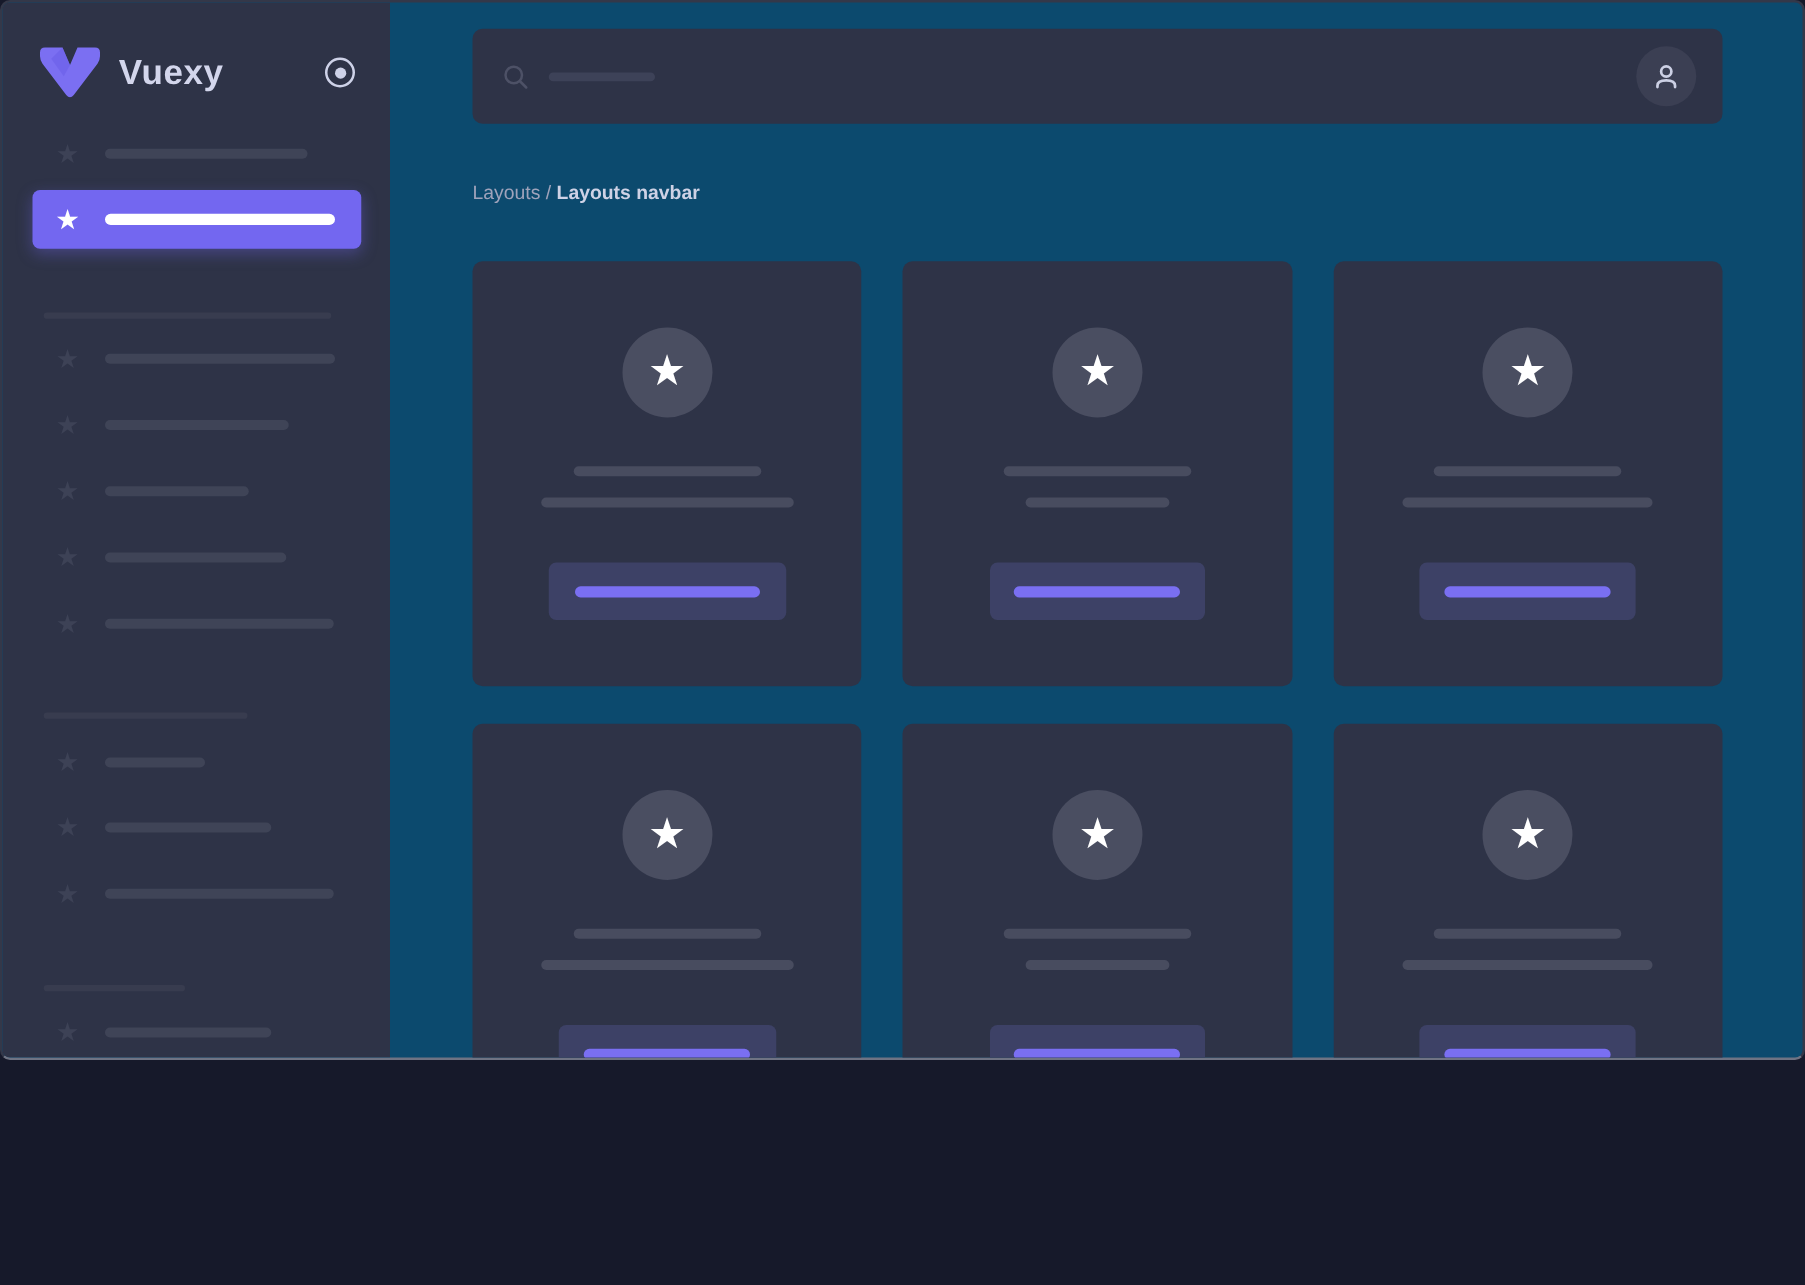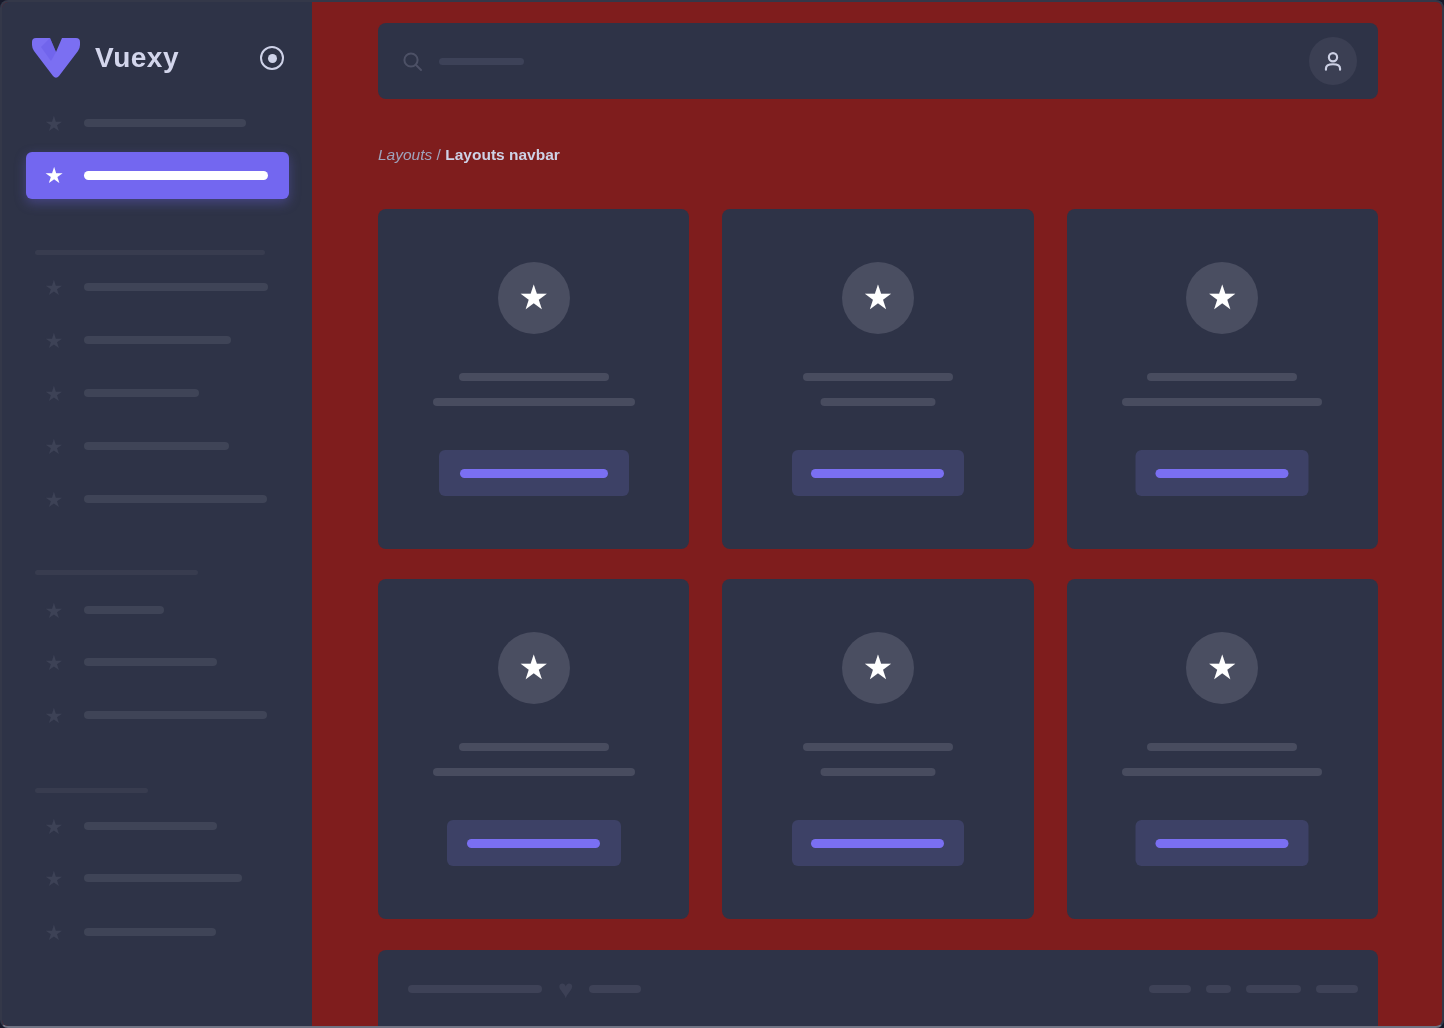--- a/index.html
+++ b/index.html
@@ -1,17 +1,17 @@
 <!DOCTYPE html>
 <html><head>
 <meta charset="utf-8">
 <style>
   html,body{margin:0;padding:0;background:#16192a;font-family:"Liberation Sans",sans-serif;}
-  .frame{position:relative;width:1444px;height:1028px;box-sizing:border-box;
-         background:#7f1d1d;border:2px solid #343849;border-bottom-color:#6f7383;
+  .frame{position:relative;width:1444px;height:848px;box-sizing:border-box;
+         background:#0c4a6e;border:2px solid #343849;border-bottom-color:#6f7383;
          border-radius:8px;overflow:hidden;}
 
   
   .sidebar{position:absolute;left:0;top:0;width:310px;height:100%;background:#2e3347;}
   .sidebar-header{display:flex;align-items:center;padding:34px 28px 0 28px;}
   .brand{font-size:28px;font-weight:700;color:#d3d6ec;margin-left:13px;letter-spacing:.5px;}
   .pin{margin-left:auto;width:24px;height:24px;border:2.5px solid #ced2e8;border-radius:50%;
        box-sizing:border-box;display:flex;align-items:center;justify-content:center;cursor:pointer;}
   .pin-dot{width:9px;height:9px;border-radius:50%;background:#ced2e8;}
   .menu{position:absolute;left:0;top:0;right:0;bottom:0;}
@@ -27,21 +27,21 @@
   
   .main{position:absolute;left:310px;top:0;right:0;bottom:0;}
   .navbar{position:absolute;left:66px;top:21px;width:1000px;height:76px;background:#2e3347;
           border-radius:8px;display:flex;align-items:center;padding:0 21px 0 24px;box-sizing:border-box;}
   .search-area{display:flex;align-items:center;flex:1;height:100%;cursor:text;}
   .search-bar{width:85px;height:7px;border-radius:3.5px;background:#3d4258;margin-left:16px;}
   .avatar{margin-left:auto;width:48px;height:48px;border-radius:50%;background:#3b3f53;
           display:flex;align-items:center;justify-content:center;cursor:pointer;}
 
   .breadcrumb{position:absolute;left:66px;top:144px;font-size:15.5px;color:#9fa3bb;}
-  .breadcrumb .crumb-link{cursor:pointer;font-style:italic;}
+  .breadcrumb .crumb-link{cursor:pointer;}
   .breadcrumb .current{font-weight:700;color:#ced2e6;}
 
   
   .grid{position:absolute;left:66px;top:207px;width:1000px;display:grid;
         grid-template-columns:repeat(3,1fr);gap:30px 33px;}
   .card{height:340px;background:#2e3347;border-radius:8px;position:relative;}
   .card-circle{position:absolute;top:53px;left:50%;transform:translateX(-50%);
                width:72px;height:72px;border-radius:50%;background:#4a4e61;
                display:flex;align-items:center;justify-content:center;}
   .card-star{font-size:34px;line-height:1;color:#ffffff;transform:translateY(-1px);}

